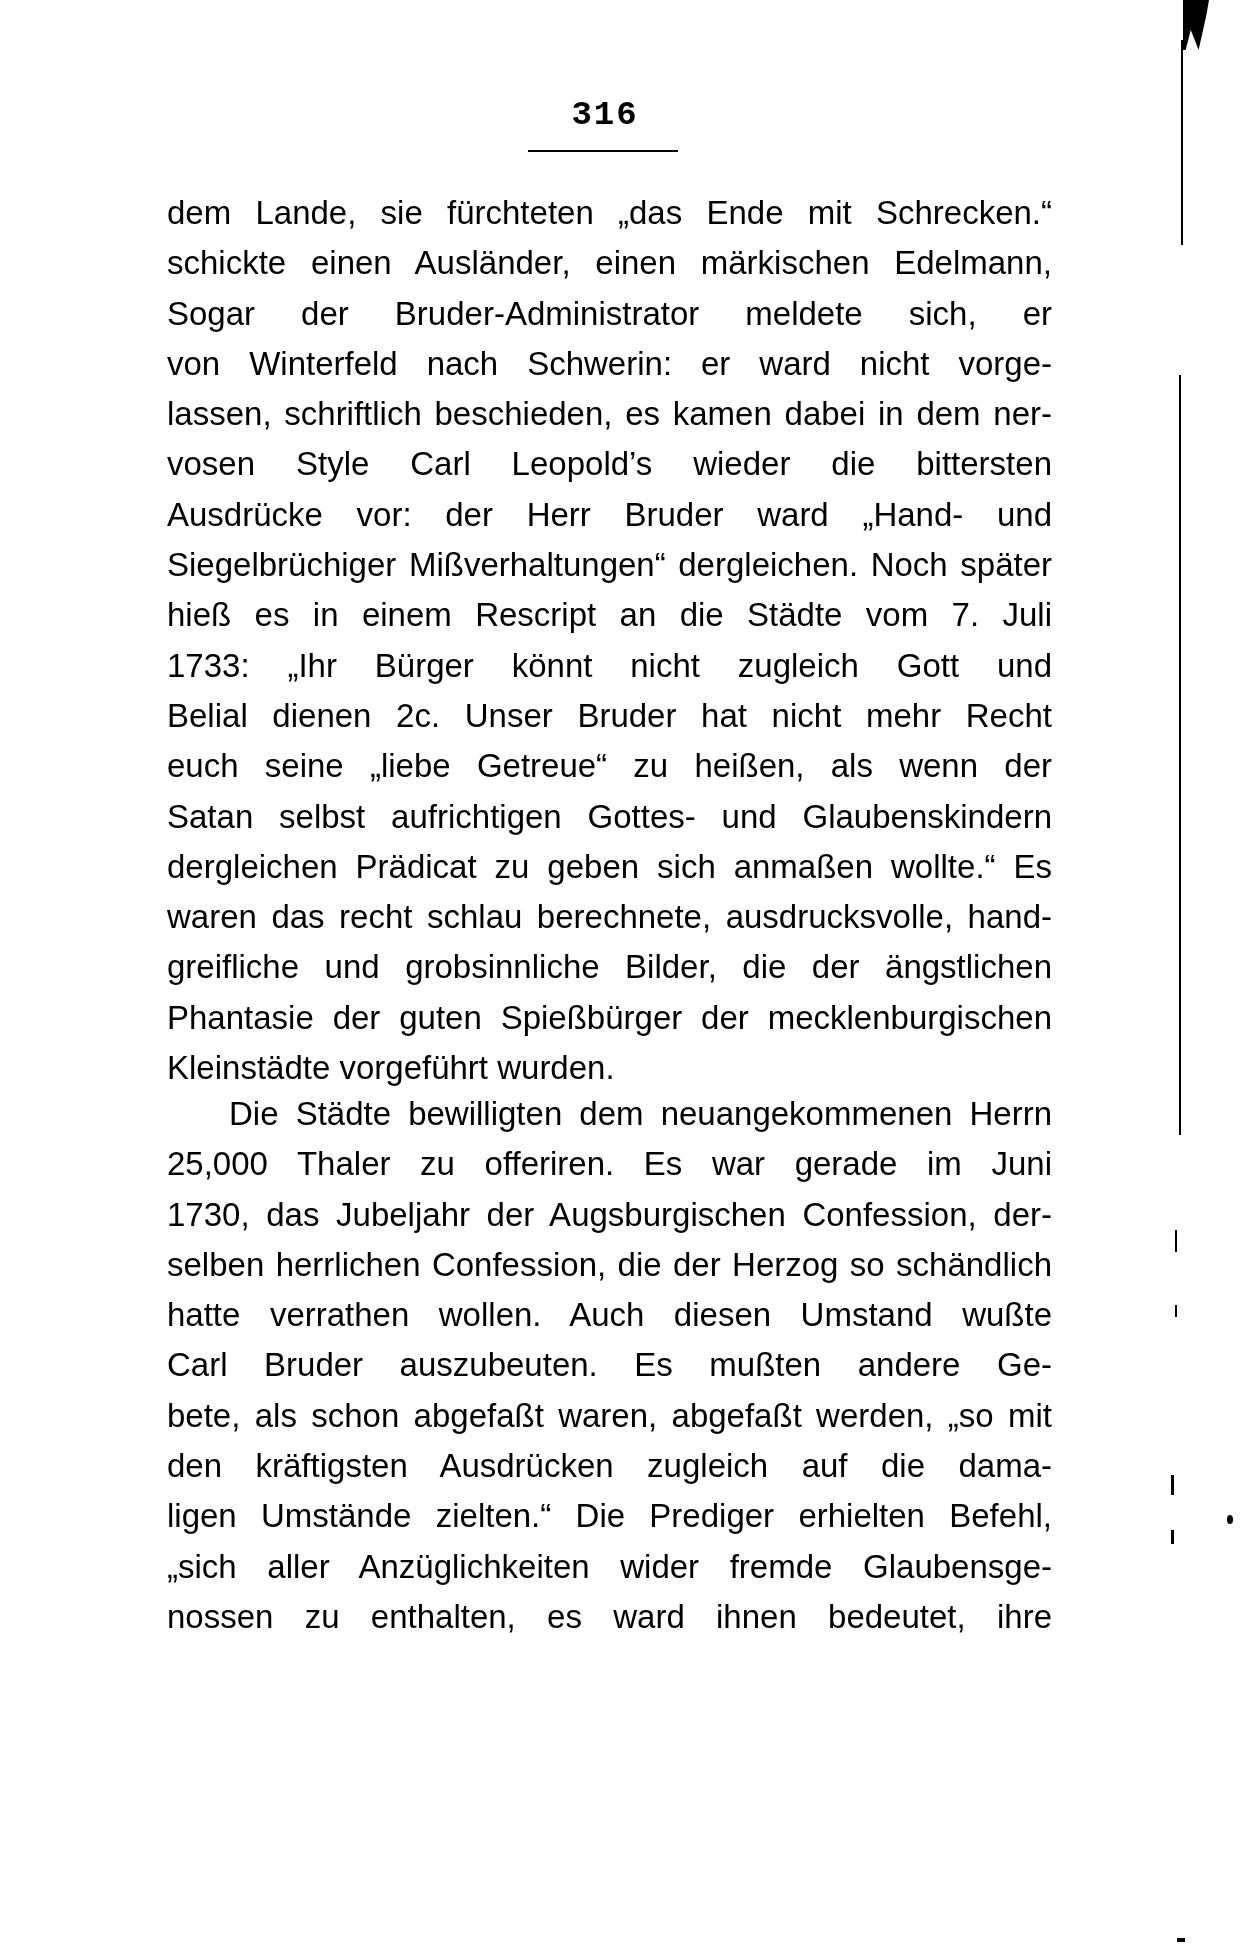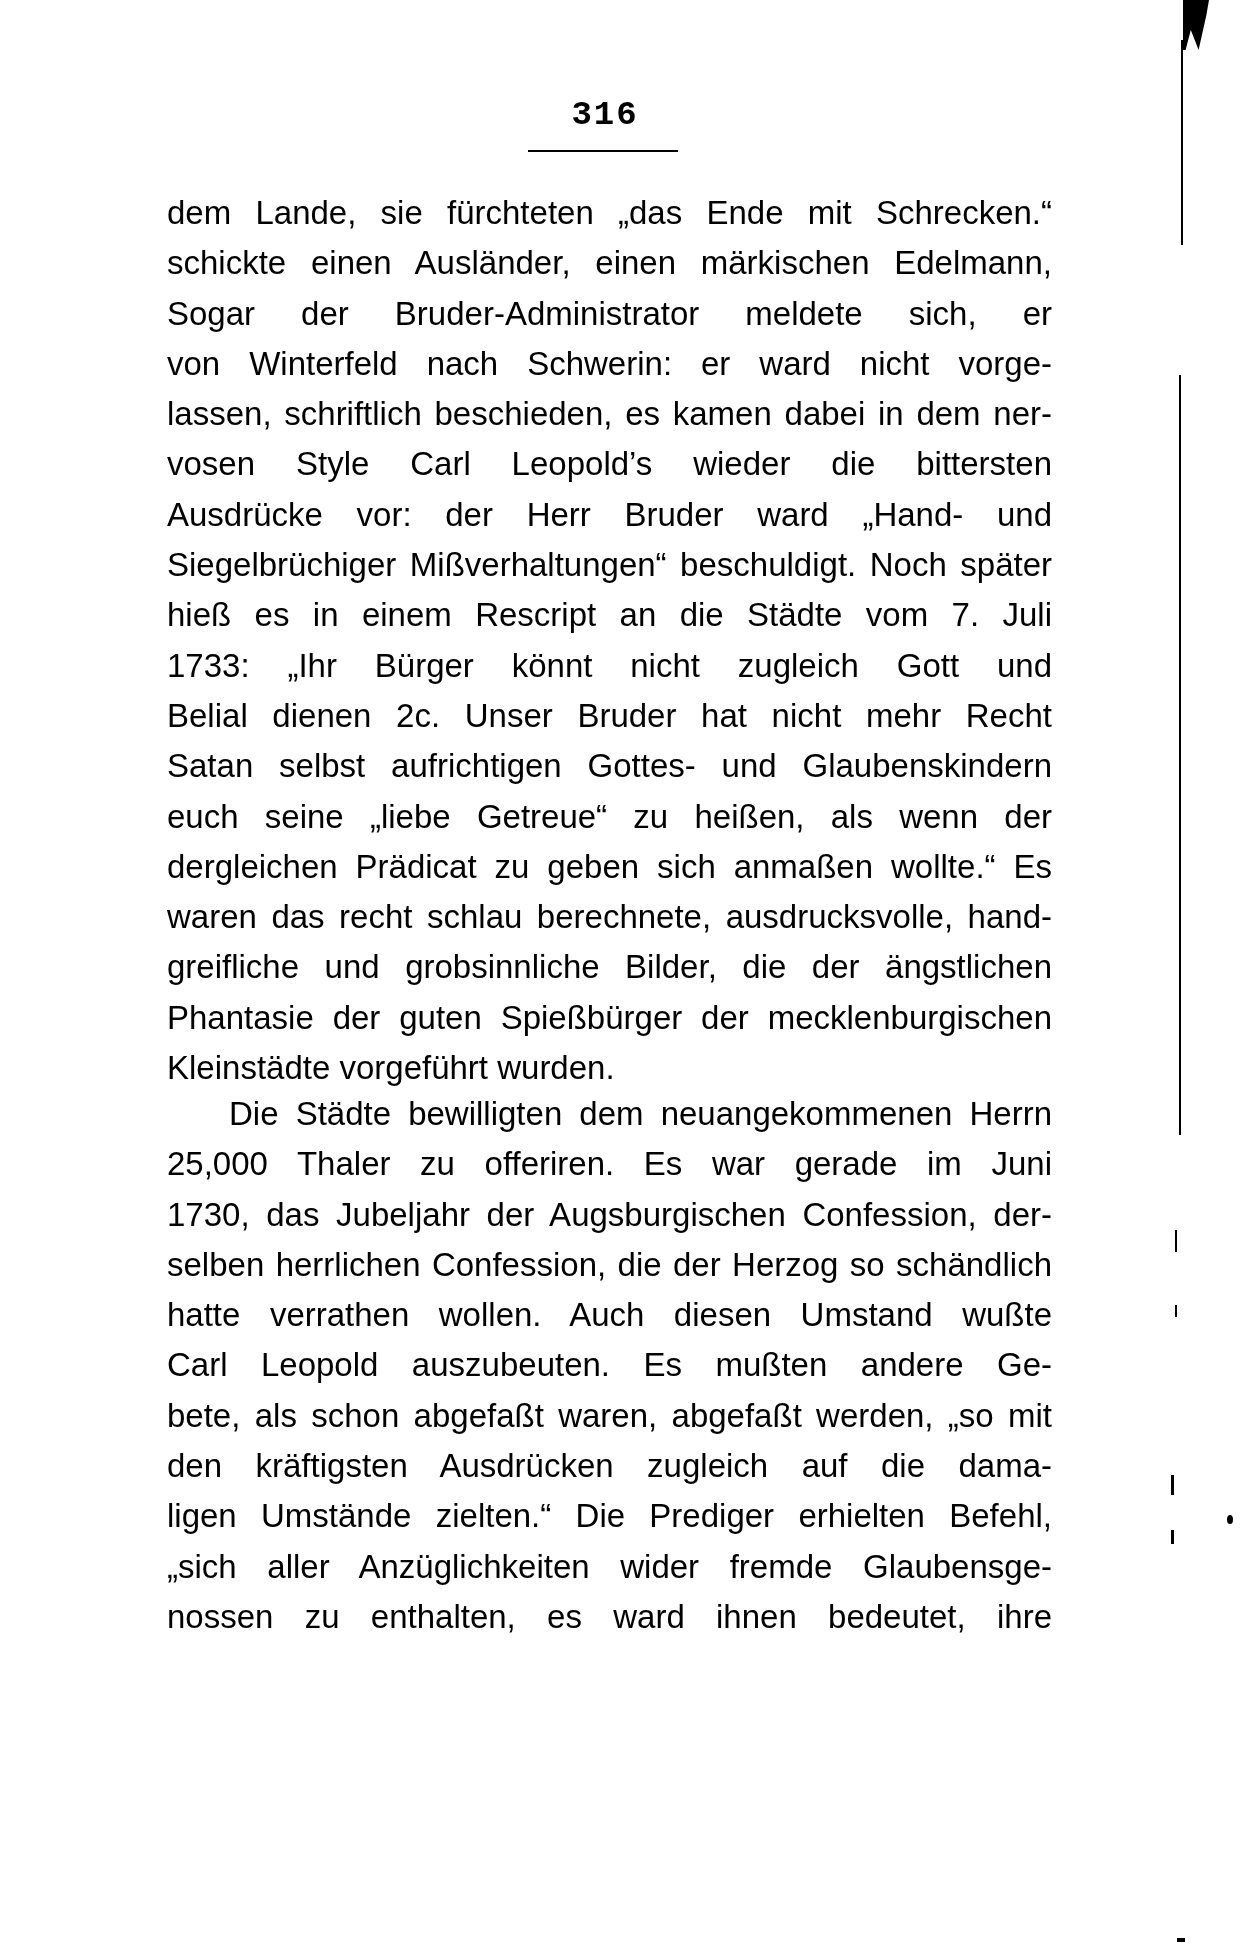--- a/index.html
+++ b/index.html
@@ -84,40 +84,40 @@
   <div class="header-rule"></div>
 
   <div class="text-block para1">
     <div class="line">dem Lande,  sie fürchteten „das Ende mit Schrecken.“</div>
     <div class="line">schickte einen Ausländer, einen märkischen Edelmann,</div>
     <div class="line">Sogar der Bruder-Administrator meldete sich, er</div>
     <div class="line">von Winterfeld nach Schwerin: er ward nicht vorge-</div>
     <div class="line">lassen, schriftlich beschieden, es kamen dabei in dem ner-</div>
     <div class="line">vosen Style Carl Leopold’s wieder die bittersten</div>
     <div class="line">Ausdrücke vor: der Herr Bruder ward „Hand- und</div>
-    <div class="line">Siegelbrüchiger Mißverhaltungen“ beschuldigt. Noch später</div>
+    <div class="line">Siegelbrüchiger Mißverhaltungen“ dergleichen. Noch später</div>
     <div class="line">hieß es in einem Rescript an die Städte vom 7. Juli</div>
     <div class="line">1733: „Ihr Bürger könnt nicht zugleich Gott und</div>
     <div class="line">Belial dienen 2c. Unser Bruder hat nicht mehr Recht</div>
+    <div class="line">euch seine „liebe Getreue“ zu heißen, als wenn der</div>
     <div class="line">Satan selbst aufrichtigen Gottes- und Glaubenskindern</div>
-    <div class="line">euch seine „liebe Getreue“ zu heißen, als wenn der</div>
     <div class="line">dergleichen Prädicat zu geben sich anmaßen wollte.“ Es</div>
     <div class="line">waren das recht schlau berechnete, ausdrucksvolle, hand-</div>
     <div class="line">greifliche und grobsinnliche Bilder, die der ängstlichen</div>
     <div class="line">Phantasie der guten Spießbürger der mecklenburgischen</div>
     <div class="line last">Kleinstädte vorgeführt wurden.</div>
   </div>
 
   <div class="text-block para2">
     <div class="line indent">Die Städte bewilligten dem neuangekommenen Herrn</div>
     <div class="line">25,000 Thaler zu offeriren. Es war gerade im Juni</div>
     <div class="line">1730, das Jubeljahr der Augsburgischen Confession, der-</div>
     <div class="line">selben herrlichen Confession, die der Herzog so schändlich</div>
     <div class="line">hatte verrathen wollen. Auch diesen Umstand wußte</div>
-    <div class="line">Carl Leopold auszubeuten. Es mußten andere Ge-</div>
+    <div class="line">Carl Bruder auszubeuten. Es mußten andere Ge-</div>
     <div class="line">bete, als schon abgefaßt waren, abgefaßt werden, „so mit</div>
     <div class="line">den kräftigsten Ausdrücken zugleich auf die dama-</div>
     <div class="line">ligen Umstände zielten.“ Die Prediger erhielten Befehl,</div>
     <div class="line">„sich aller Anzüglichkeiten wider fremde Glaubensge-</div>
     <div class="line">nossen zu enthalten, es ward ihnen bedeutet, ihre</div>
   </div>
 
   <div class="artifact blot-top"></div>
   <div class="artifact edge-line-1"></div>
   <div class="artifact edge-line-2"></div>

